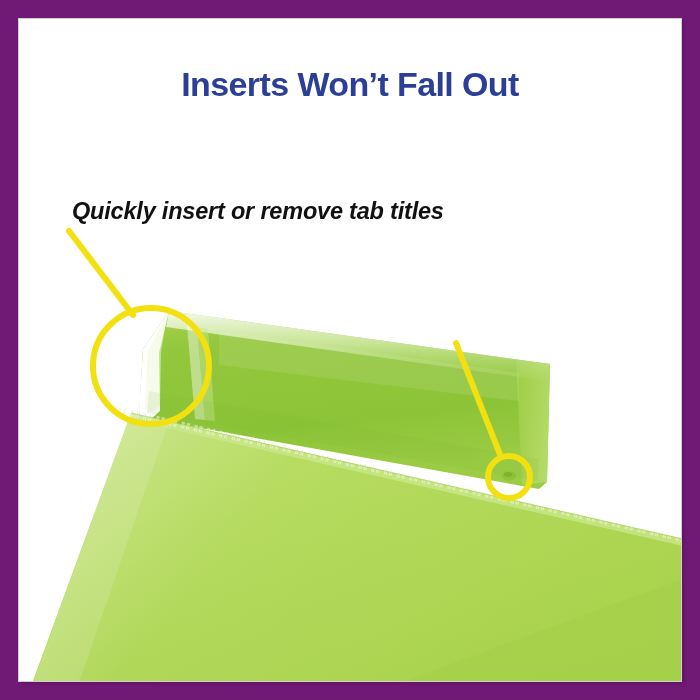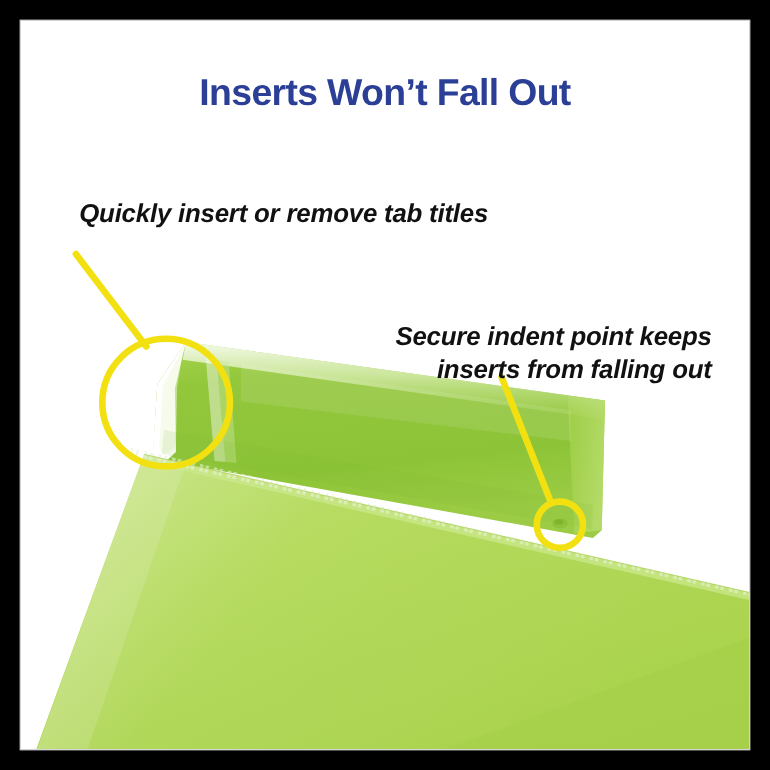--- a/index.html
+++ b/index.html
@@ -5,21 +5,21 @@
 <style>
   html,body{margin:0;padding:0;background:#ffffff;}
   body{
     font-family:"Liberation Sans", sans-serif;
     -webkit-font-smoothing:antialiased;
   }
   #stage{
     position:relative;
     width:700px;
     height:700px;
-    background:#000000;
+    background:#701a75;
     overflow:hidden;
   }
   
   #frame{
     position:absolute;
     left:18px; top:18px;
     width:664px; height:664px;
     background:#ffffff;
     border:1px solid #cfcfcf;
     box-sizing:border-box;
@@ -41,20 +41,21 @@
   
   .caption{
     position:absolute;
     font-style:italic;
     font-weight:bold;
     color:#111111;
     font-size:23.5px;
     line-height:30px;
     letter-spacing:-0.2px;
     white-space:nowrap;
+    margin-top:17px;
   }
   #caption-left{ left:53px; top:160px; text-align:left; }
   #caption-right{ right:34px; top:272px; text-align:right; }
   .caption .line{ display:block; }
 
   
   #artwork{
     position:absolute;
     left:0; top:0;
     width:664px; height:664px;
@@ -179,19 +180,15 @@
         <circle cx="490" cy="458" r="21" fill="none" stroke="#f2e011" stroke-width="6"></circle>
       </g>
     </svg>
 
     <div id="title">Inserts Won’t Fall Out</div>
 
     <div class="caption" id="caption-left">
       <span class="line">Quickly insert or remove tab titles</span>
     </div>
 
-    <div class="caption" id="caption-right">
-      <span class="line">Secure indent point keeps</span>
-      <span class="line">inserts from falling out</span>
-    </div>
 
   </div>
 </div>
 
 </body></html>

